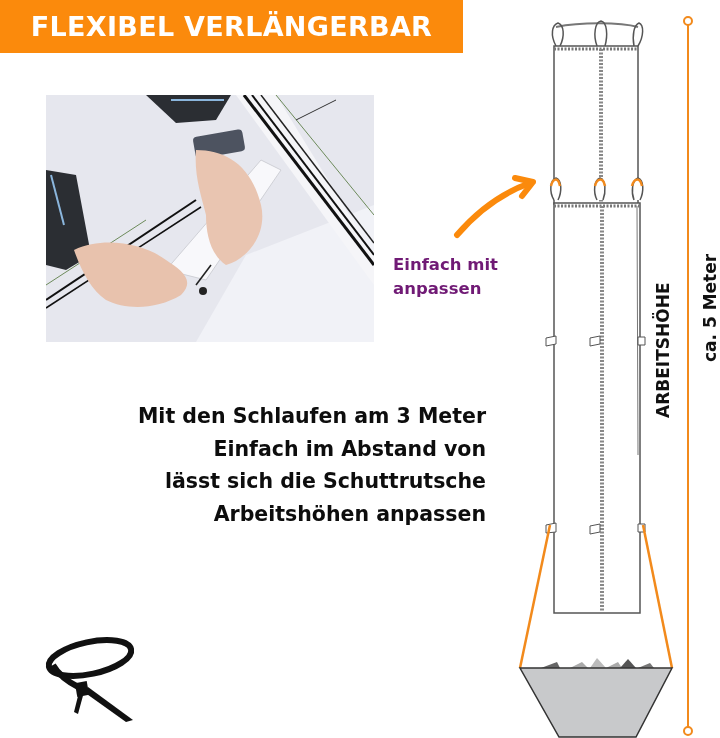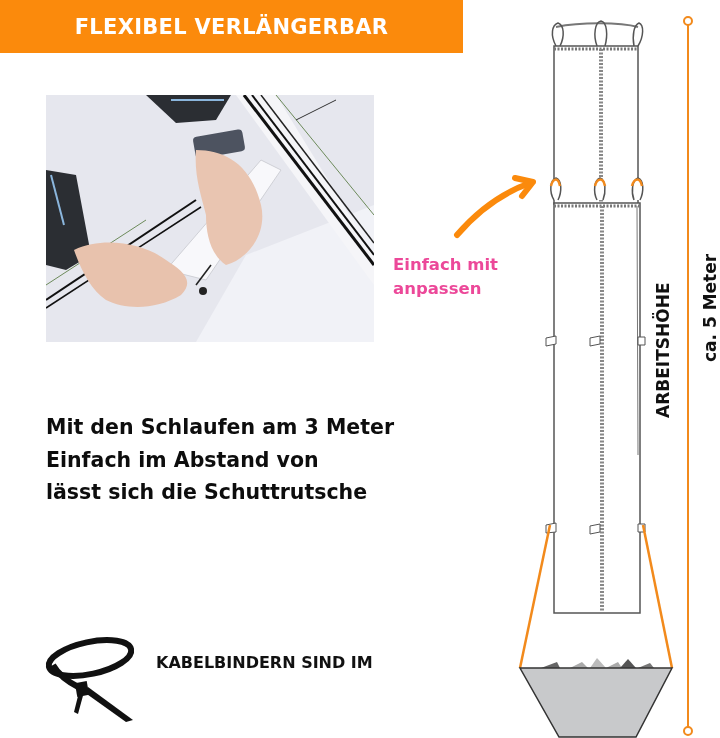--- a/index.html
+++ b/index.html
@@ -5,34 +5,34 @@
   html, body { margin: 0; padding: 0; }
   body {
     width: 720px; height: 738px; background: #ffffff; position: relative; overflow: hidden;
     font-family: "DejaVu Sans", "Liberation Sans", sans-serif;
   }
   .banner {
     position: absolute; left: 0; top: 0; width: 463px; height: 53px;
     background: #fb8a0c; display: flex; align-items: center; justify-content: center;
   }
   .banner span {
-    color: #ffffff; font-weight: bold; font-size: 21px; letter-spacing: 0.3px;
+    color: #ffffff; font-weight: bold; font-size: 27px; letter-spacing: 0.3px;
     font-family: "DejaVu Sans", sans-serif;
   }
   .photo {
     position: absolute; left: 46px; top: 95px; width: 328px; height: 247px;
     background: #e9eaf0; overflow: hidden;
   }
   .callout {
     position: absolute; left: 393px; top: 253px; width: 170px;
-    font-weight: bold; font-size: 16.5px; line-height: 24px; color: #ec4899;
+    font-weight: bold; font-size: 16.5px; line-height: 24px; color: #701a75;
   }
   .main-text {
-    position: absolute; left: 46px; top: 411px; width: 440px;
-    font-weight: bold; font-size: 20.5px; line-height: 32.5px; color: #0d0d0d;
+    position: absolute; left: 46px; top: 400px; width: 440px;
+    font-weight: bold; font-size: 20.5px; line-height: 32.5px; color: #0d0d0d; text-align: right;
   }
   .main-text div { white-space: pre; }
   .footer-text {
     position: absolute; left: 156px; top: 650px; width: 370px;
     font-weight: bold; font-size: 16px; line-height: 26px; color: #111;
   }
   .cable-tie { position: absolute; left: 38px; top: 632px; width: 100px; height: 90px; }
   .diagram { position: absolute; left: 0; top: 0; width: 720px; height: 738px; pointer-events: none; }
   .vlabel {
     position: absolute; font-weight: bold; color: #111; white-space: nowrap;
@@ -84,32 +84,32 @@
 
 <div class="callout">
   <div>Einfach mit</div>
   <div>anpassen</div>
 </div>
 
 <div class="main-text">
   <div>Mit den Schlaufen am 3 Meter</div>
   <div>Einfach im Abstand von</div>
   <div>lässt sich die Schuttrutsche</div>
+  <div>Arbeitshöhen anpassen</div>
 </div>
 
 <svg class="cable-tie" viewBox="0 0 100 90">
   <ellipse cx="52" cy="26" rx="42" ry="16" fill="none" stroke="#111" stroke-width="6" transform="rotate(-12 52 26)"></ellipse>
   <path d="M15,33 C20,42 30,50 42,56" fill="none" stroke="#111" stroke-width="6"></path>
   <rect x="38" y="50" width="12" height="14" fill="#111" transform="rotate(-10 44 57)"></rect>
   <polygon points="46,60 50,55 95,88 88,90" fill="#111"></polygon>
   <polygon points="40,64 46,60 40,82 36,80" fill="#111"></polygon>
 </svg>
 
 <div class="footer-text">
-  <div>KABELBINDERN SIND IM</div>
 </div>
 
 <svg class="diagram" viewBox="0 0 720 738">
   <g>
     <path d="M457,235 C480,208 505,192 530,183" fill="none" stroke="#fb8a0c" stroke-width="6" stroke-linecap="round"></path>
     <path d="M515,178 L533,182 L522,196" fill="none" stroke="#fb8a0c" stroke-width="6" stroke-linecap="round" stroke-linejoin="round"></path>
   </g>
 
   <g stroke="#555" fill="#fff">
     <path d="M556,27 C580,22 620,22 638,27" fill="none" stroke="#777" stroke-width="2"></path>

